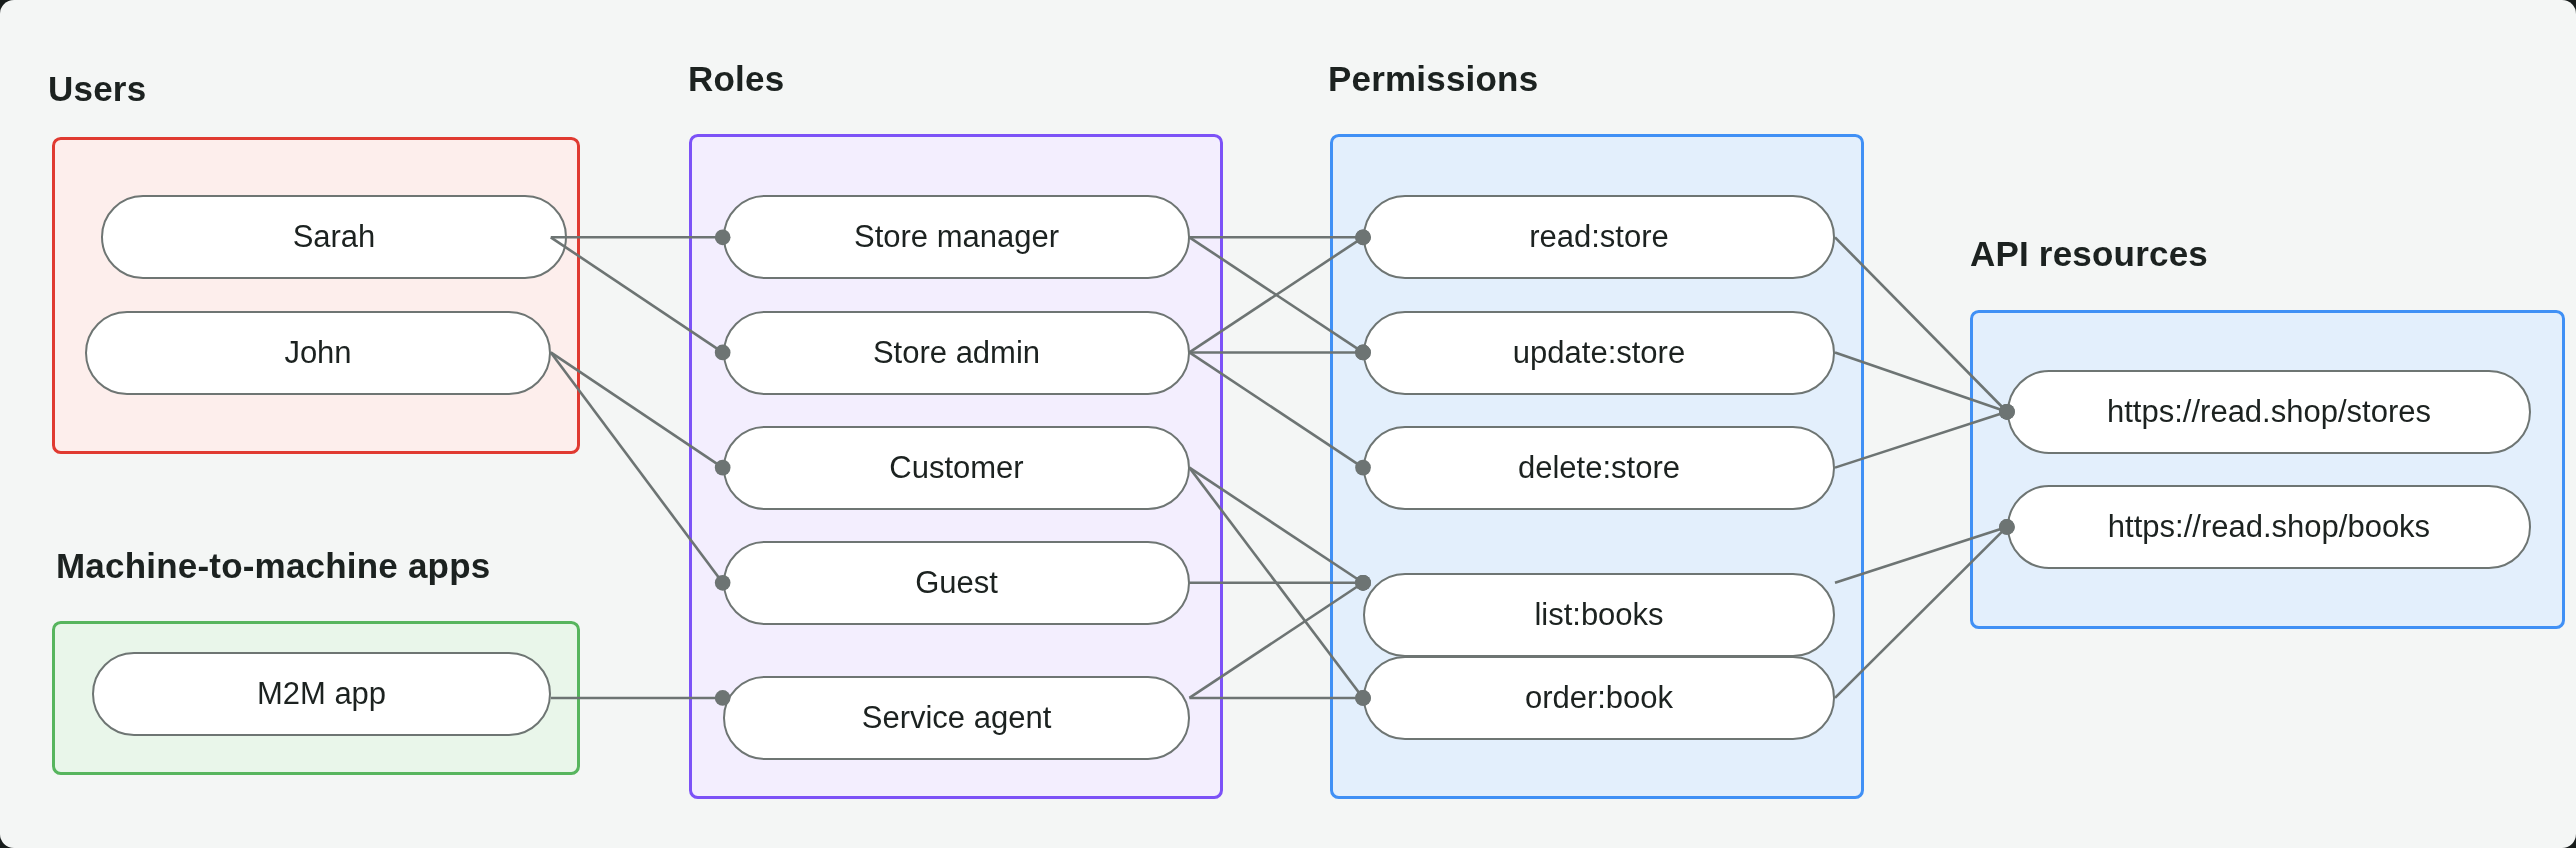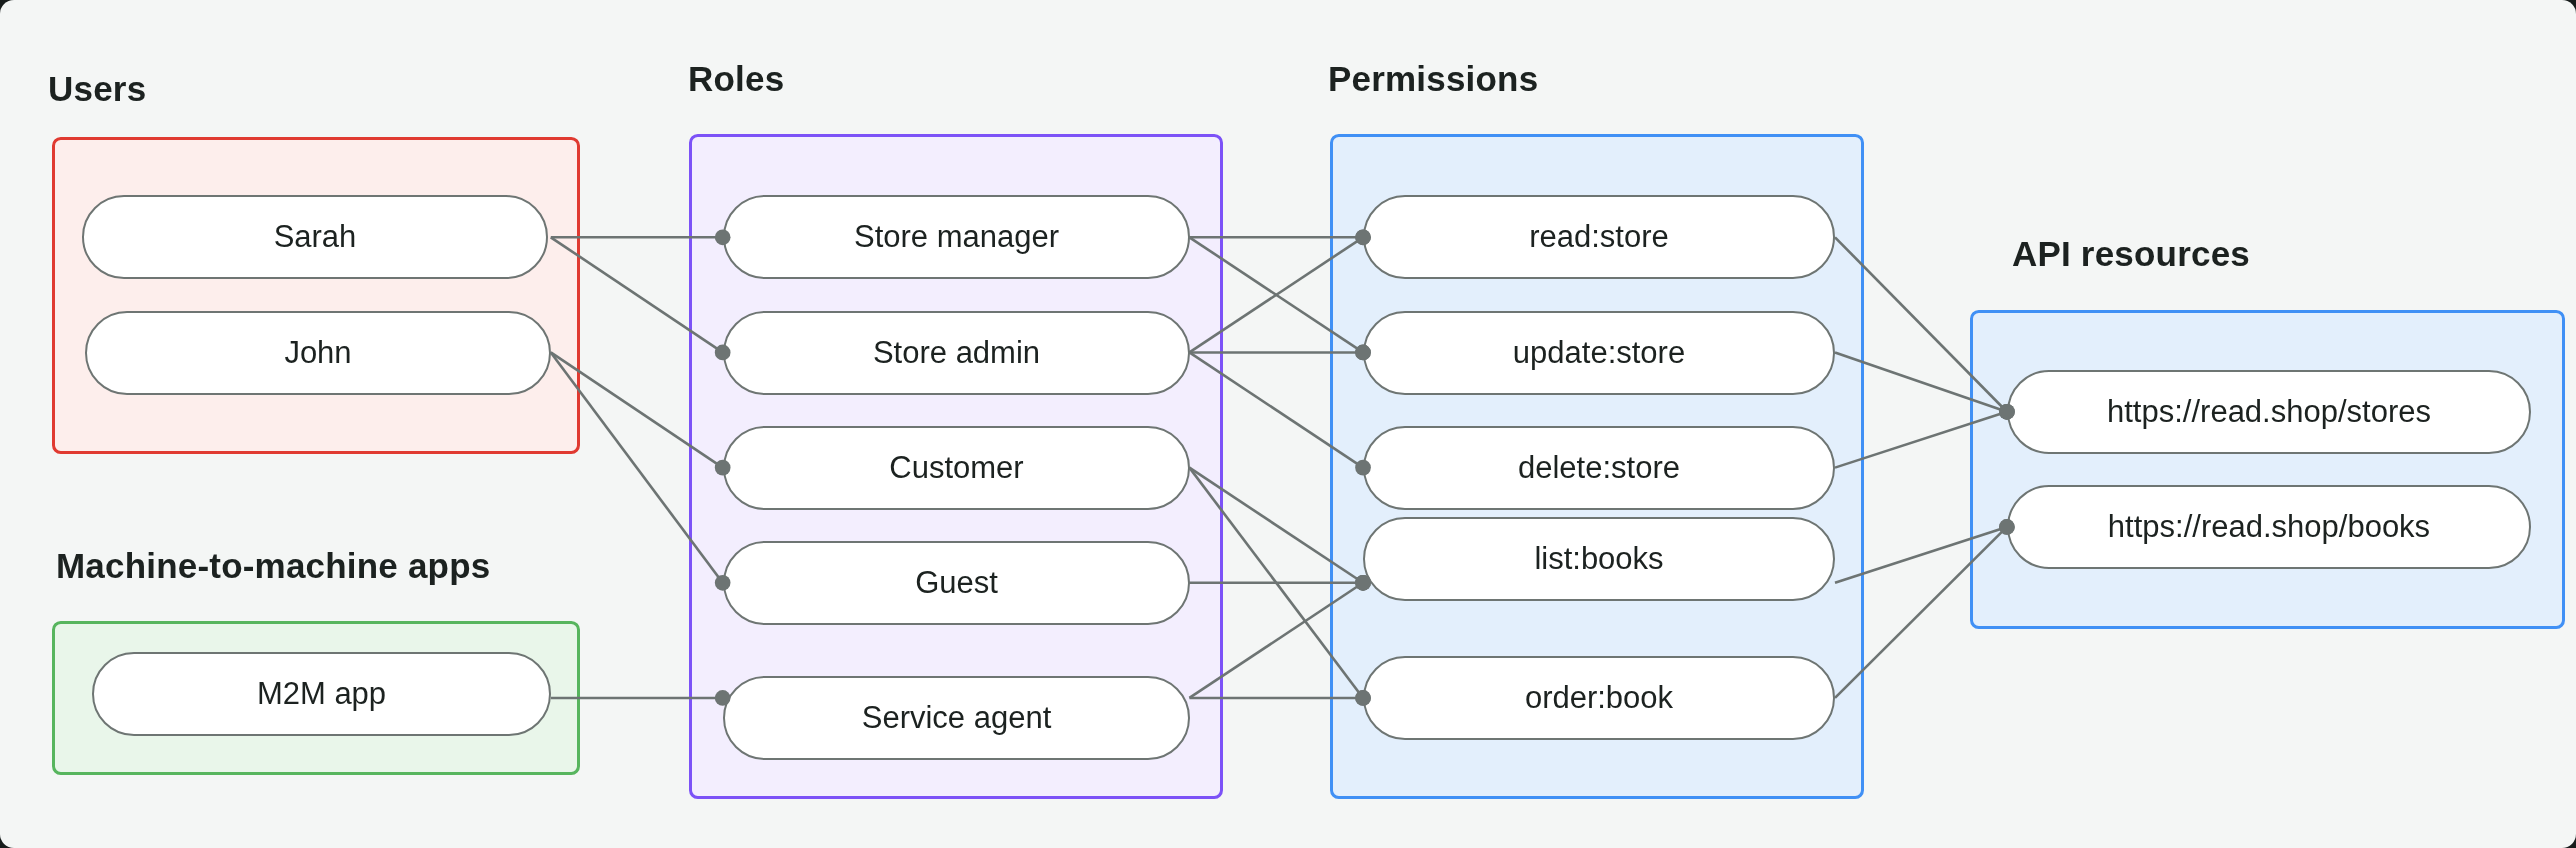--- a/index.html
+++ b/index.html
@@ -85,37 +85,37 @@
   <div class="section-box users-box"></div>
   <div class="section-box m2m-box"></div>
   <div class="section-box roles-box"></div>
   <div class="section-box permissions-box"></div>
   <div class="section-box api-box"></div>
 
   <div class="section-label" style="left:48px; top:61px;margin-top:8px;">Users</div>
   <div class="section-label" style="left:56px; top:546px;">Machine-to-machine apps</div>
   <div class="section-label" style="left:688px; top:59px;">Roles</div>
   <div class="section-label" style="left:1328px; top:59px;">Permissions</div>
-  <div class="section-label" style="left:1970px; top:234px;margin-left:42px;">API resources</div>
+  <div class="section-label" style="left:1970px; top:234px;">API resources</div>
 
-  <div class="node" style="left:82px; top:195px; width:466px;">Sarah</div>
+  <div class="node" style="left:101px; top:195px; width:466px;">Sarah</div>
   <div class="node" style="left:85px; top:311px; width:466px;">John</div>
 
   <div class="node" style="left:92px; top:652px; width:459px;">M2M app</div>
 
   <div class="node" style="left:723px; top:195px; width:467px;">Store manager</div>
   <div class="node" style="left:723px; top:311px; width:467px;">Store admin</div>
   <div class="node" style="left:723px; top:426px; width:467px;text-align:center;">Customer</div>
   <div class="node" style="left:723px; top:541px; width:467px;">Guest</div>
   <div class="node" style="left:723px; top:656px; width:467px;margin-top:20px;">Service agent</div>
 
   <div class="node" style="left:1363px; top:195px; width:472px;">read:store</div>
   <div class="node" style="left:1363px; top:311px; width:472px;">update:store</div>
   <div class="node" style="left:1363px; top:426px; width:472px;">delete:store</div>
-  <div class="node" style="left:1363px; top:517px; width:472px;">list:books</div>
+  <div class="node" style="left:1363px; top:573px; width:472px;">list:books</div>
   <div class="node" style="left:1363px; top:656px; width:472px;">order:book</div>
 
   <div class="node" style="left:2007px; top:370px; width:524px;">https://read.shop/stores</div>
   <div class="node" style="left:2007px; top:485px; width:524px;text-align:center;">https://read.shop/books</div>
 
   <svg class="edges-layer" width="2576" height="848" viewBox="0 0 2952 972" xmlns="http://www.w3.org/2000/svg">
       <line x1="631" y1="272" x2="828" y2="272" stroke="#6d7473" stroke-width="3"></line>
       <line x1="631" y1="272" x2="828" y2="404" stroke="#6d7473" stroke-width="3"></line>
       <line x1="631" y1="404" x2="828" y2="536" stroke="#6d7473" stroke-width="3"></line>
       <line x1="631" y1="404" x2="828" y2="668" stroke="#6d7473" stroke-width="3"></line>

